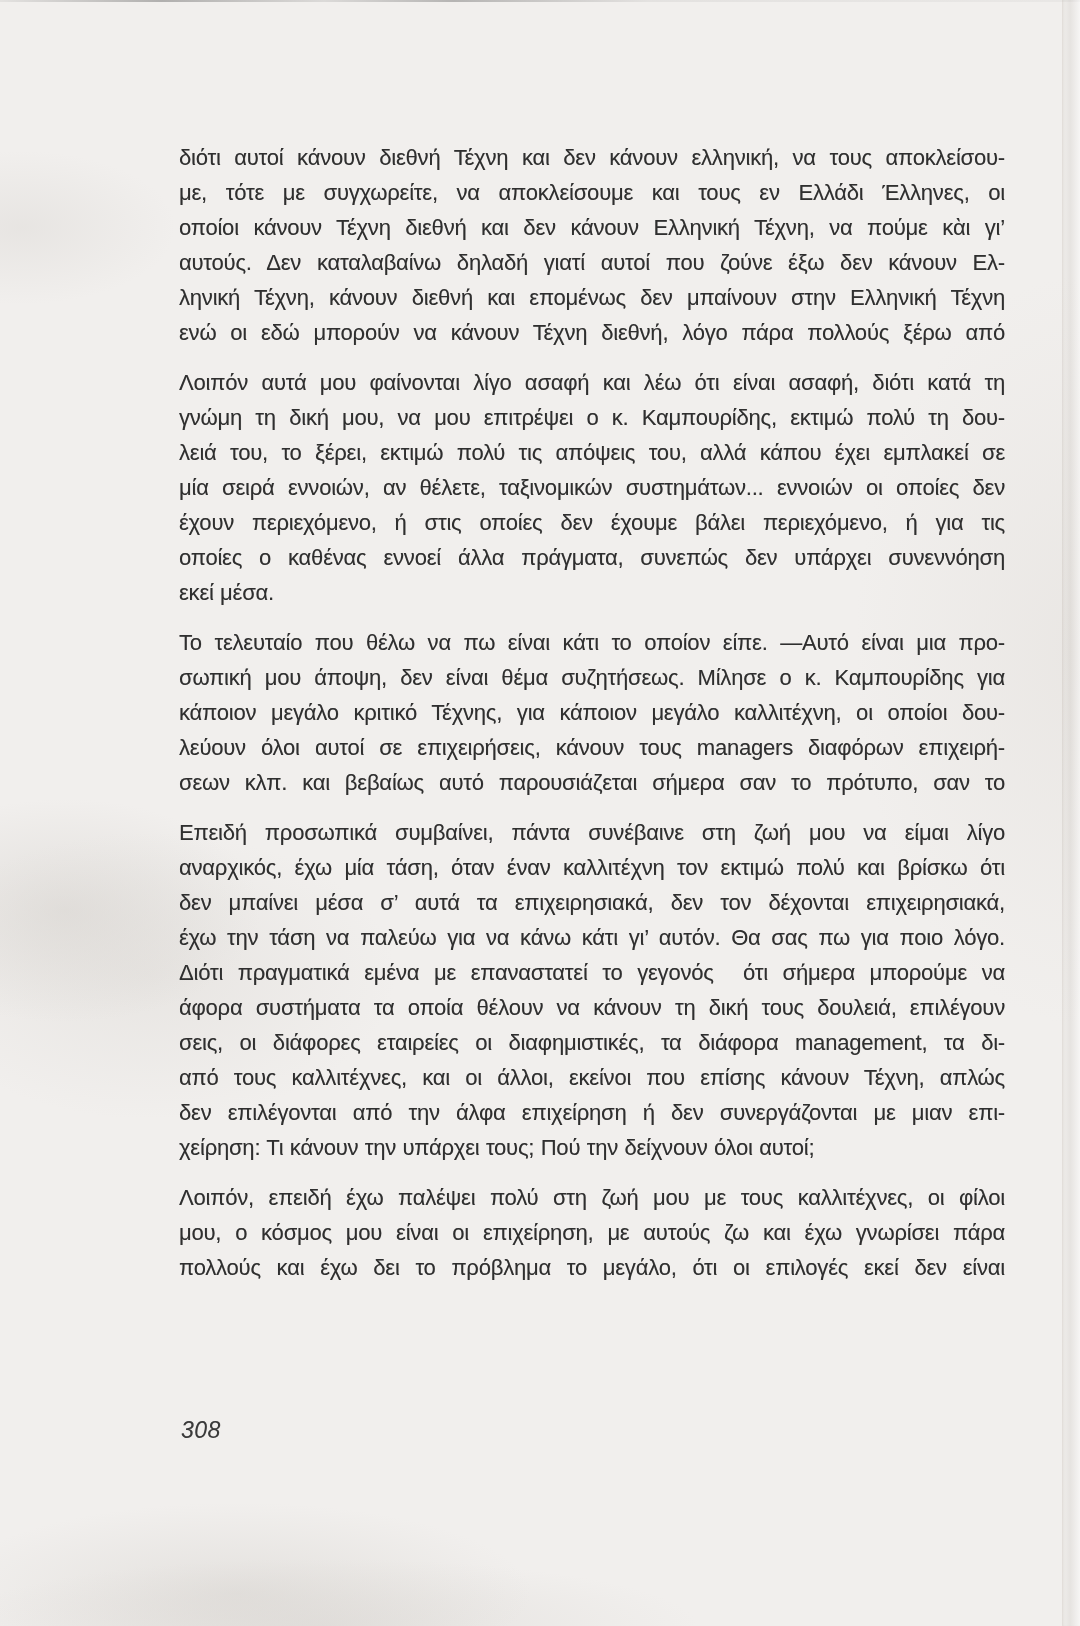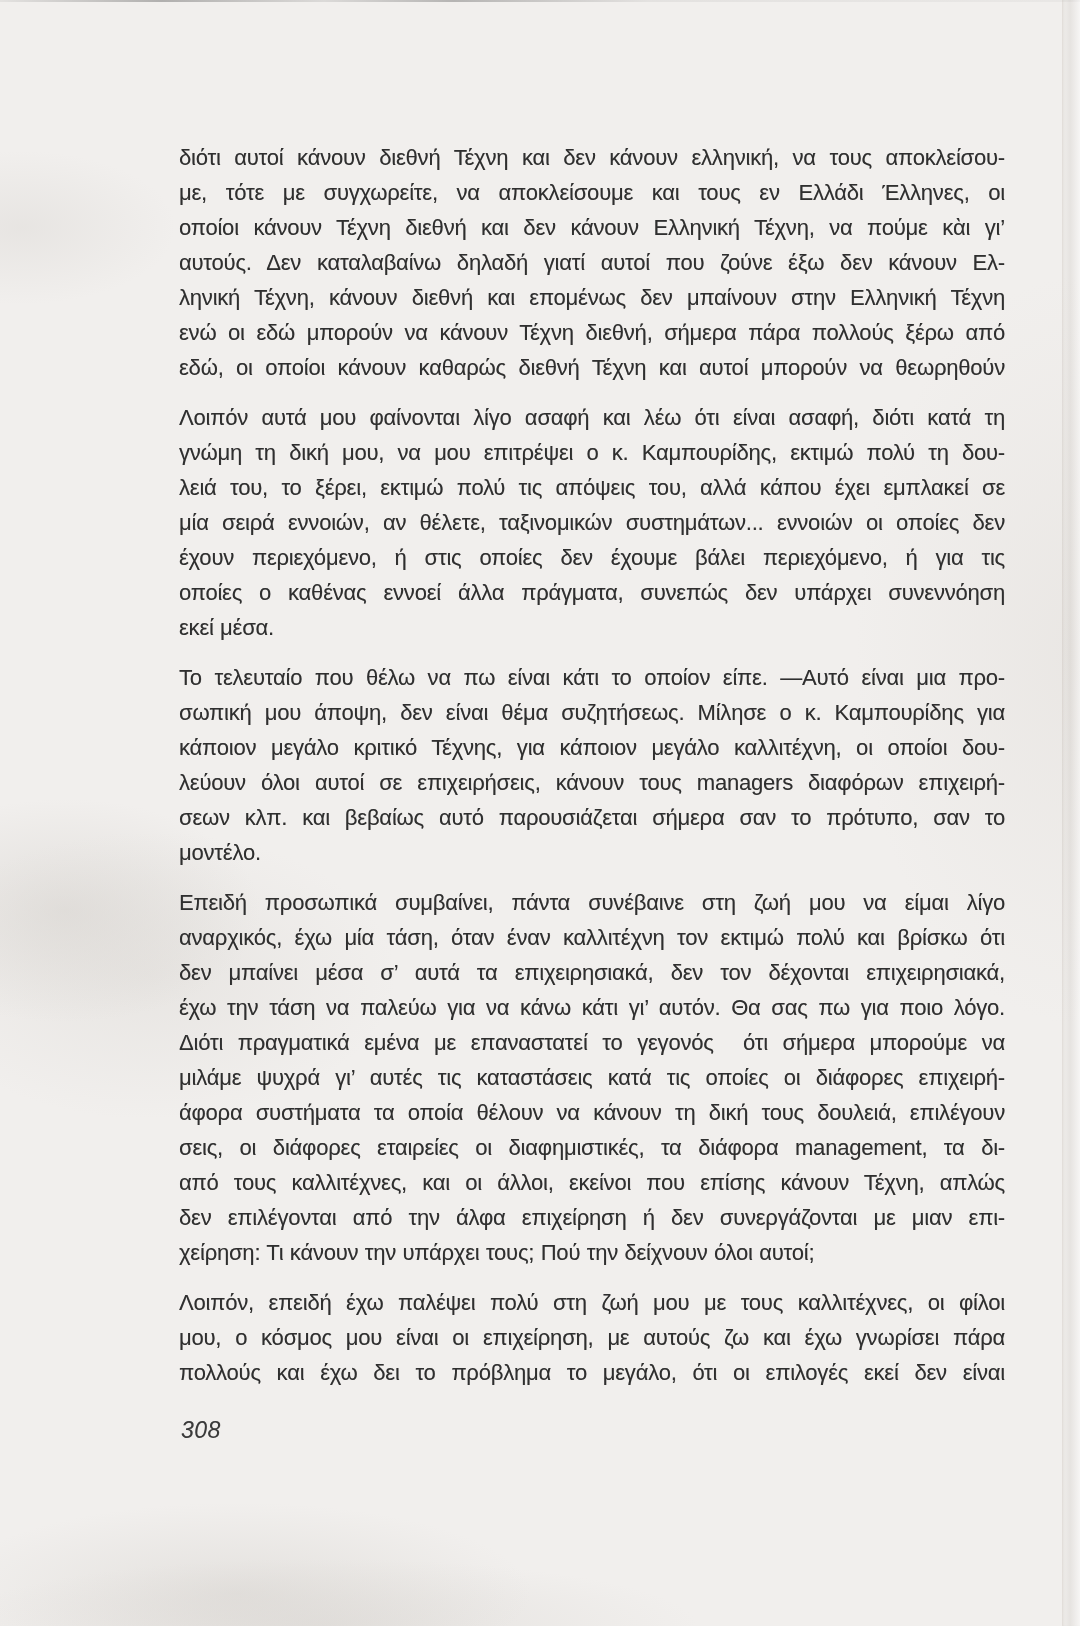--- a/index.html
+++ b/index.html
@@ -96,47 +96,44 @@
   <div class="edge-top"></div>
   <div class="edge-right"></div>
 
   <div class="text-block">
       <div class="paragraph">
         <div class="line">διότι αυτοί κάνουν διεθνή Τέχνη και δεν κάνουν ελληνική, να τους αποκλείσου-</div>
         <div class="line">με, τότε με συγχωρείτε, να αποκλείσουμε και τους εν Ελλάδι Έλληνες, οι</div>
         <div class="line">οποίοι κάνουν Τέχνη διεθνή και δεν κάνουν Ελληνική Τέχνη, να πούμε κὰι γι’</div>
         <div class="line">αυτούς. Δεν καταλαβαίνω δηλαδή γιατί αυτοί που ζούνε έξω δεν κάνουν Ελ-</div>
         <div class="line">ληνική Τέχνη, κάνουν διεθνή και επομένως δεν μπαίνουν στην Ελληνική Τέχνη</div>
-        <div class="line">ενώ οι εδώ μπορούν να κάνουν Τέχνη διεθνή, σήμερα πάρα πολλούς ξέρω από</div>
-        <div class="line">εδώ, οι οποίοι κάνουν καθαρώς διεθνή Τέχνη και αυτοί μπορούν να θεωρηθούν</div>
+        <div class="line">ενώ οι εδώ μπορούν να κάνουν Τέχνη διεθνή, λόγο πάρα πολλούς ξέρω από</div>
       </div>
       <div class="paragraph">
         <div class="line">Λοιπόν αυτά μου φαίνονται λίγο ασαφή και λέω ότι είναι ασαφή, διότι κατά τη</div>
         <div class="line">γνώμη τη δική μου, να μου επιτρέψει ο κ. Καμπουρίδης, εκτιμώ πολύ τη δου-</div>
         <div class="line">λειά του, το ξέρει, εκτιμώ πολύ τις απόψεις του, αλλά κάπου έχει εμπλακεί σε</div>
         <div class="line">μία σειρά εννοιών, αν θέλετε, ταξινομικών συστημάτων... εννοιών οι οποίες δεν</div>
         <div class="line">έχουν περιεχόμενο, ή στις οποίες δεν έχουμε βάλει περιεχόμενο, ή για τις</div>
         <div class="line">οποίες ο καθένας εννοεί άλλα πράγματα, συνεπώς δεν υπάρχει συνεννόηση</div>
         <div class="line last">εκεί μέσα.</div>
       </div>
       <div class="paragraph">
         <div class="line">Το τελευταίο που θέλω να πω είναι κάτι το οποίον είπε.&nbsp;—Αυτό είναι μια προ-</div>
         <div class="line">σωπική μου άποψη, δεν είναι θέμα συζητήσεως. Μίλησε ο κ. Καμπουρίδης για</div>
         <div class="line">κάποιον μεγάλο κριτικό Τέχνης, για κάποιον μεγάλο καλλιτέχνη, οι οποίοι δου-</div>
         <div class="line">λεύουν όλοι αυτοί σε επιχειρήσεις, κάνουν τους managers διαφόρων επιχειρή-</div>
         <div class="line">σεων κλπ. και βεβαίως αυτό παρουσιάζεται σήμερα σαν το πρότυπο, σαν το</div>
-        <div class="line last">μοντέλο.</div>
       </div>
       <div class="paragraph">
         <div class="line">Επειδή προσωπικά συμβαίνει, πάντα συνέβαινε στη ζωή μου να είμαι λίγο</div>
         <div class="line">αναρχικός, έχω μία τάση, όταν έναν καλλιτέχνη τον εκτιμώ πολύ και βρίσκω ότι</div>
         <div class="line">δεν μπαίνει μέσα σ’ αυτά τα επιχειρησιακά, δεν τον δέχονται επιχειρησιακά,</div>
         <div class="line">έχω την τάση να παλεύω για να κάνω κάτι γι’ αυτόν. Θα σας πω για ποιο λόγο.</div>
         <div class="line">Διότι πραγματικά εμένα με επαναστατεί το γεγονός&nbsp; ότι σήμερα μπορούμε να</div>
-        <div class="line">μιλάμε ψυχρά γι’ αυτές τις καταστάσεις κατά τις οποίες οι διάφορες επιχειρή-</div>
         <div class="line">άφορα συστήματα τα οποία θέλουν να κάνουν τη δική τους δουλειά, επιλέγουν</div>
         <div class="line">σεις, οι διάφορες εταιρείες οι διαφημιστικές, τα διάφορα management, τα δι-</div>
         <div class="line">από τους καλλιτέχνες, και οι άλλοι, εκείνοι που επίσης κάνουν Τέχνη, απλώς</div>
         <div class="line">δεν επιλέγονται από την άλφα επιχείρηση ή δεν συνεργάζονται με μιαν επι-</div>
         <div class="line last">χείρηση: Τι κάνουν την υπάρχει τους; Πού την δείχνουν όλοι αυτοί;</div>
       </div>
       <div class="paragraph">
         <div class="line">Λοιπόν, επειδή έχω παλέψει πολύ στη ζωή μου με τους καλλιτέχνες, οι φίλοι</div>
         <div class="line">μου, ο κόσμος μου είναι οι επιχείρηση, με αυτούς ζω και έχω γνωρίσει πάρα</div>
         <div class="line">πολλούς και έχω δει το πρόβλημα το μεγάλο, ότι οι επιλογές εκεί δεν είναι</div>

